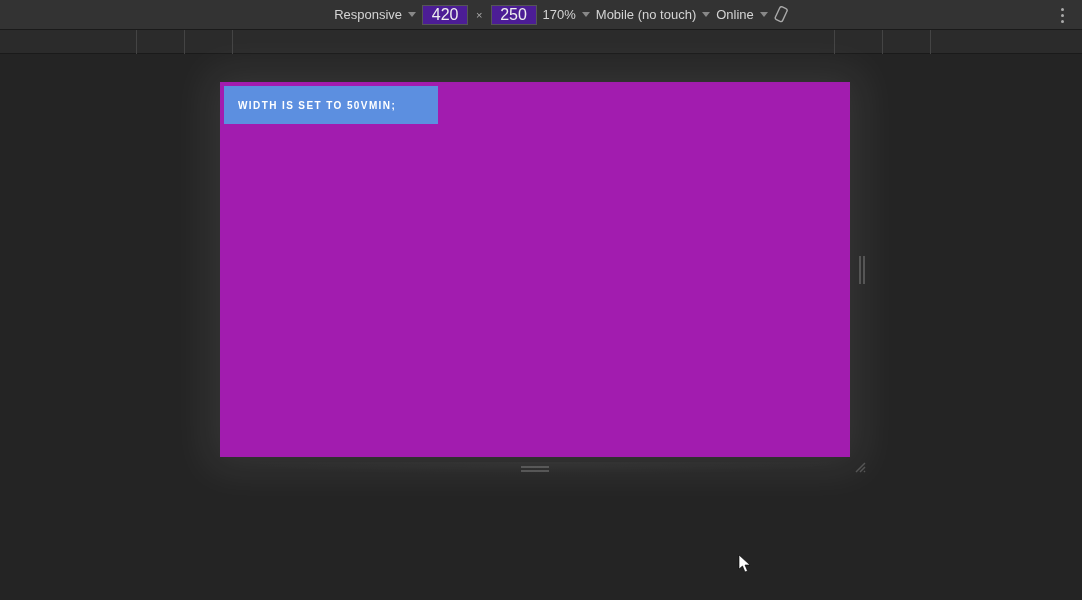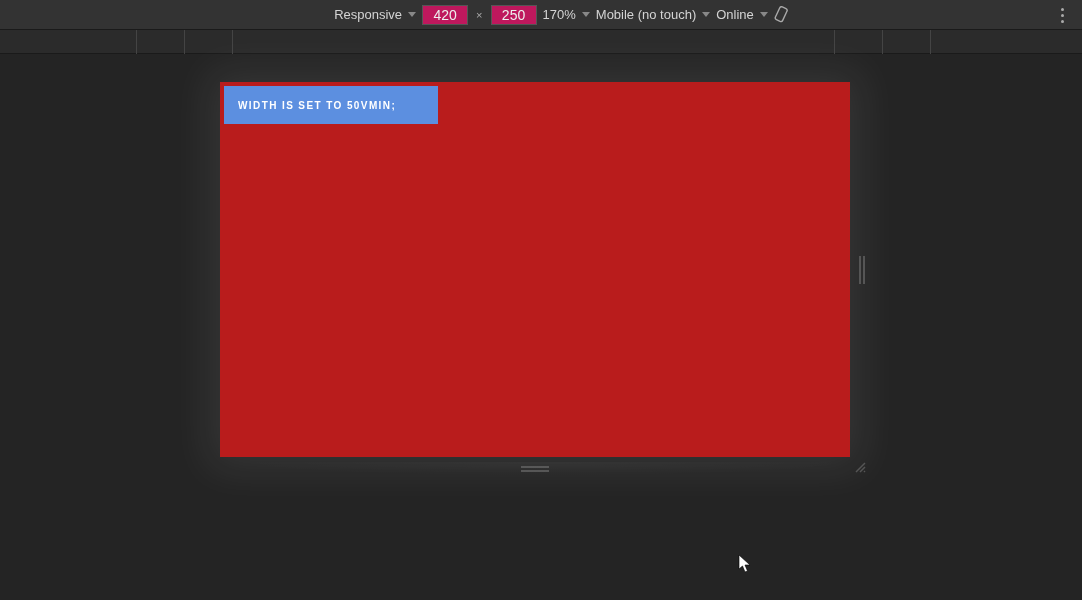--- a/index.html
+++ b/index.html
@@ -38,25 +38,25 @@
   .tb-caret {
     width: 0; height: 0;
     border-left: 4px solid transparent;
     border-right: 4px solid transparent;
     border-top: 5px solid #888;
     margin-left: 2px;
   }
   .tb-input {
     width: 46px;
     height: 20px;
-    background: #be185d;
+    background: #4c1d95;
     border: 1px solid #555;
     color: #eee;
     text-align: center;
-    font-size: 14px;
+    font-size: 16px;
     font-family: inherit;
   }
   .tb-sep {
     color: #aaa;
     font-size: 11px;
     margin: 0 2px;
   }
   .rotate-icon {
     width: 18px; height: 18px;
     display: block;
@@ -106,21 +106,21 @@
   .viewport-wrap {
     position: absolute;
     left: 220px;
     top: 28px;
     width: 630px;
     height: 375px;
   }
   .viewport {
     width: 630px;
     height: 375px;
-    background: #b91c1c;
+    background: #a21caf;
     box-shadow: 0 0 40px 12px rgba(255,255,255,0.08);
     position: relative;
   }
   .content-badge {
     position: absolute;
     left: 4px;
     top: 4px;
     width: 214px;
     height: 38px;
     background: #5c8fe0;

